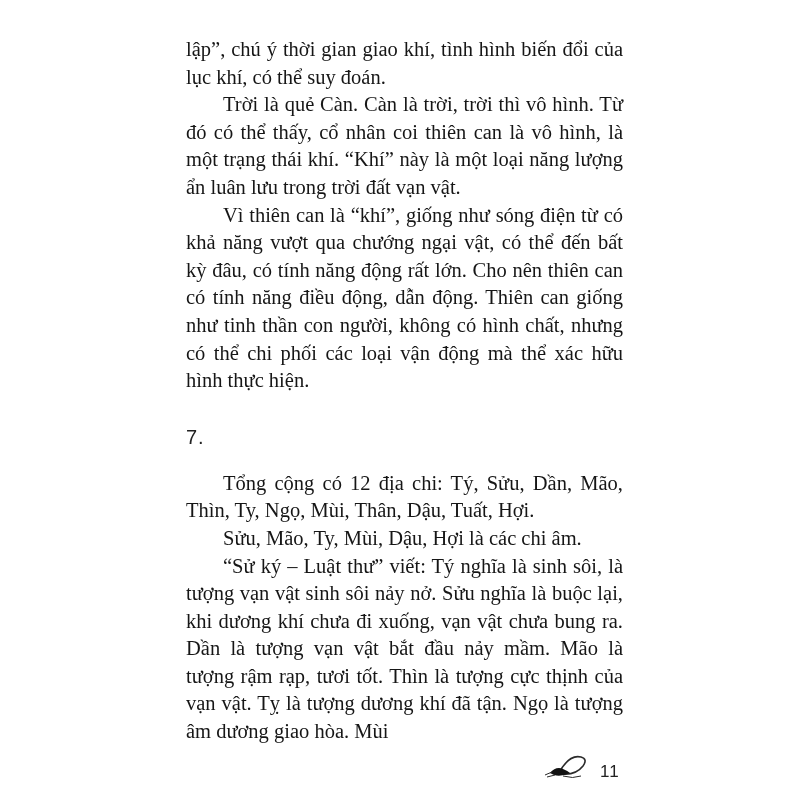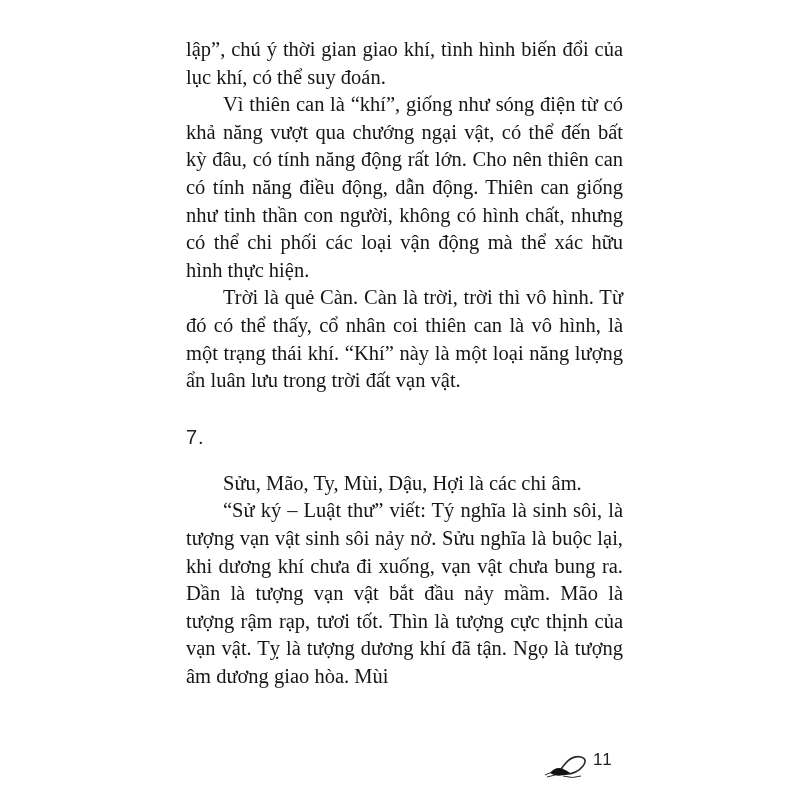--- a/index.html
+++ b/index.html
@@ -44,47 +44,48 @@
     font-weight: normal;
     font-size: 20px;
     letter-spacing: 0.8px;
     color: #222222;
   }
   .page-footer {
     position: absolute;
     left: 543px;
     top: 750px;
     display: flex;
-    align-items: flex-start;
-    gap: 0;
+    align-items: flex-end;
+    gap: 7px;
   }
   .ornament {
     width: 50px;
     height: 32px;
   }
   .page-number {
     font-family: "Liberation Sans", sans-serif;
     font-size: 17px;
     color: #222222;
     letter-spacing: 1px;
   }
 </style>
 </head>
 <body>
 
 <div class="page">
   <div class="text-block">
     <p class="body-par">lập”, chú ý thời gian giao khí, tình hình biến đổi của lục khí, có thể suy đoán.</p>
+    <p class="body-par indent">Trời là quẻ Càn. Càn là trời, trời thì vô hình. Từ đó có thể thấy, cổ nhân coi thiên can là vô hình, là một trạng thái khí. “Khí” này là một loại năng lượng ẩn luân lưu trong trời đất vạn vật.</p>
     <p class="body-par indent">Vì thiên can là “khí”, giống như sóng điện từ có khả năng vượt qua chướng ngại vật, có thể đến bất kỳ đâu, có tính năng động rất lớn. Cho nên thiên can có tính năng điều động, dẫn động. Thiên can giống như tinh thần con người, không có hình chất, nhưng có thể chi phối các loại vận động mà thể xác hữu hình thực hiện.</p>
-    <p class="body-par indent">Trời là quẻ Càn. Càn là trời, trời thì vô hình. Từ đó có thể thấy, cổ nhân coi thiên can là vô hình, là một trạng thái khí. “Khí” này là một loại năng lượng ẩn luân lưu trong trời đất vạn vật.</p>
 
     <h2 class="section-heading">
       <span class="heading-number">7.</span>
     </h2>
 
+    <p class="body-par indent">Tổng cộng có 12 địa chi: Tý, Sửu, Dần, Mão, Thìn, Ty, Ngọ, Mùi, Thân, Dậu, Tuất, Hợi.</p>
     <p class="body-par indent">Sửu, Mão, Ty, Mùi, Dậu, Hợi là các chi âm.</p>
     <p class="body-par indent">“Sử ký – Luật thư” viết: Tý nghĩa là sinh sôi, là tượng vạn vật sinh sôi nảy nở. Sửu nghĩa là buộc lại, khi dương khí chưa đi xuống, vạn vật chưa bung ra. Dần là tượng vạn vật bắt đầu nảy mầm. Mão là tượng rậm rạp, tươi tốt. Thìn là tượng cực thịnh của vạn vật. Tỵ là tượng dương khí đã tận. Ngọ là tượng âm dương giao hòa. Mùi</p>
   </div>
 
   <div class="page-footer">
     <svg class="ornament" viewBox="0 0 50 32" xmlns="http://www.w3.org/2000/svg">
       <path d="M16 23 Q26 4 38 7 Q45 9 40 16 Q33 25 20 24 Z" fill="none" stroke="#2a2a2a" stroke-width="1.6"></path>
       <path d="M7 23 Q13 16 20 19 Q25 21 27 23 Q18 27 11 25 Z" fill="#111111"></path>
       <path d="M2 25 L9 22 M4 27 L12 25" stroke="#2a2a2a" stroke-width="1" fill="none"></path>
       <path d="M20 26 Q30 29 38 26" stroke="#2a2a2a" stroke-width="1" fill="none"></path>

